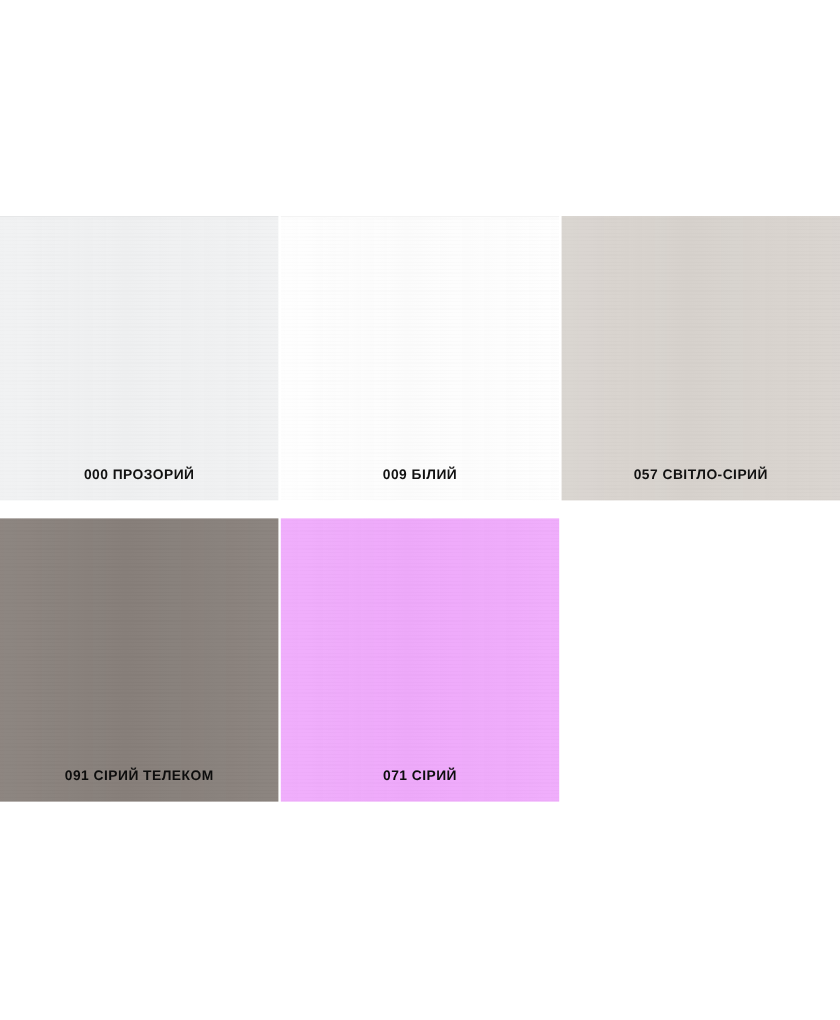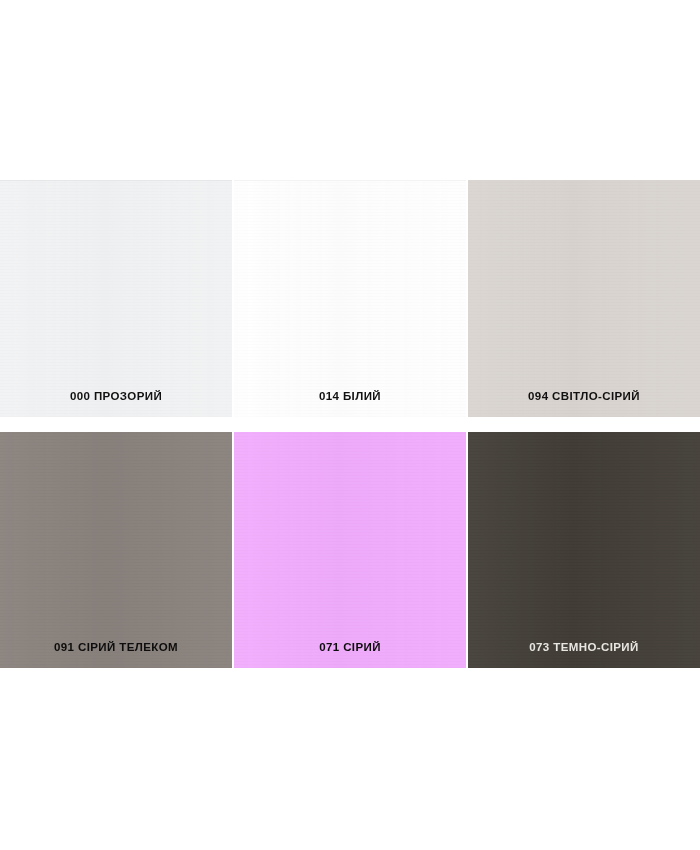--- a/index.html
+++ b/index.html
@@ -78,34 +78,31 @@
 
 <div class="page">
 
   <div class="swatch-grid">
 
     <div class="swatch light-edge" style="background: rgb(241, 242, 243);">
       <div class="swatch-label" style="color: rgb(17, 17, 17);">000 ПРОЗОРИЙ</div>
     </div>
 
     <div class="swatch light-edge" style="background: rgb(254, 254, 254);">
-      <div class="swatch-label" style="color: rgb(17, 17, 17);">014 БІЛИЙ</div>
+      <div class="swatch-label" style="color: rgb(17, 17, 17);">009 БІЛИЙ</div>
     </div>
 
     <div class="swatch" style="background: rgb(217, 212, 207);">
-      <div class="swatch-label" style="color: rgb(17, 17, 17);">094 СВІТЛО-СІРИЙ</div>
+      <div class="swatch-label" style="color: rgb(17, 17, 17);">057 СВІТЛО-СІРИЙ</div>
     </div>
 
     <div class="swatch" style="background: rgb(136, 128, 123);">
       <div class="swatch-label" style="color: rgb(13, 13, 13);">091 СІРИЙ ТЕЛЕКОМ</div>
     </div>
 
     <div class="swatch" style="background: #f0abfc;">
       <div class="swatch-label" style="color: rgb(13, 13, 13);">071 СІРИЙ</div>
     </div>
 
-    <div class="swatch" style="background: rgb(65, 61, 54);">
-      <div class="swatch-label" style="color: rgb(232, 230, 226);">073 ТЕМНО-СІРИЙ</div>
-    </div>
 
   </div>
 
 </div>
 
 </body></html>

